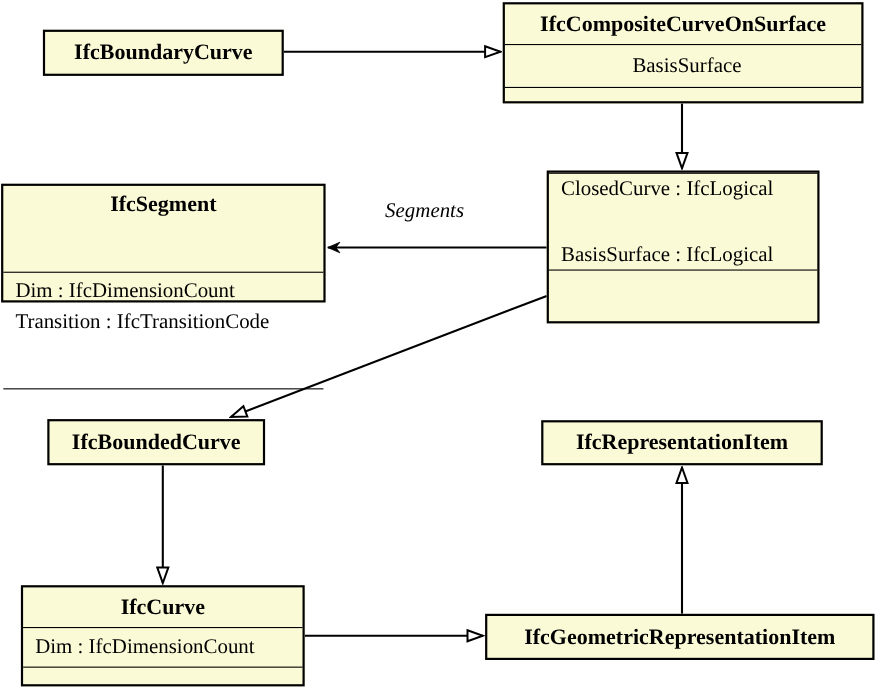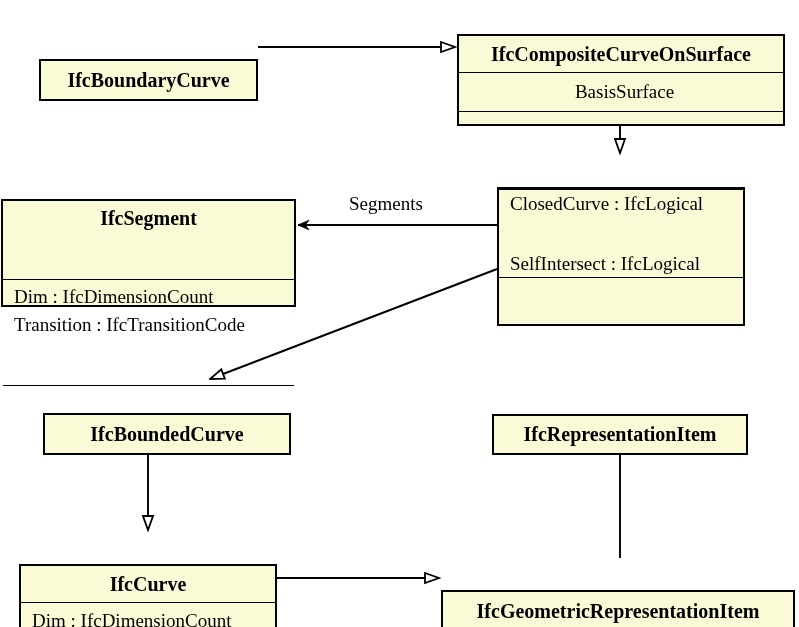--- a/index.html
+++ b/index.html
@@ -18,21 +18,20 @@
     width: 799px; height: 627px;
     pointer-events: none;
   }
   .node {
     position: absolute;
     box-sizing: border-box;
     background: #FBFAD6;
     border: 2px solid #000;
     display: flex;
     flex-direction: column;
-    margin-top: 32px;
   }
   .comp-title {
     display: flex;
     align-items: center;
     justify-content: center;
     font-weight: bold;
     font-size: 20px;
     white-space: nowrap;
     flex: 0 0 auto;
   }
@@ -57,34 +56,35 @@
   #n-boundarycurve        { left: 39px;  top: 27px;  width: 219px; height: 42px; }
   #n-ccos                 { left: 457px; top: 2px;   width: 328px; height: 92px; }
   #n-ccos .comp-title     { height: 36px; }
   #n-ccos .comp-attrs     { height: 39px; align-items: center; }
   #n-segment              { left: 1px;   top: 167px; width: 295px; height: 108px; gap: 44px; }
   #n-segment .comp-title  { height: 34px; }
   #n-segment .comp-attrs  { height: 62px; }
   #n-compositecurve       { left: 497px; top: 155px; width: 248px; height: 139px; }
   #n-compositecurve .comp-title { height: 33px; }
   #n-compositecurve .comp-attrs { height: 88px; gap: 32px; }
-  #n-boundedcurve         { left: 43px;  top: 381px; width: 248px; height: 42px; }
+  #n-boundedcurve         { left: 43px;  top: 381px; width: 198px; height: 42px; }
   #n-representationitem   { left: 492px; top: 382px; width: 256px; height: 41px; text-align: center; }
   #n-curve                { left: 19px;  top: 532px; width: 258px; height: 92px; }
   #n-curve .comp-title    { height: 36px; text-align: center; }
   #n-curve .comp-attrs    { height: 36px; }
   #n-geomrepitem          { left: 441px; top: 558px; width: 354px; height: 42px; }
 
   .edge-label {
     position: absolute;
-    left: 338px; top: 193px;
+    left: 338px; top: 181px;
     width: 96px;
     text-align: center;
     font-size: 19px;
     white-space: nowrap;
+    font-style: italic;
   }
 </style>
 </head>
 <body>
 
 <div id="canvas">
 
   <svg id="edges" xmlns="http://www.w3.org/2000/svg" viewBox="0 0 799 627">
     <defs>
       <marker id="m-tri" viewBox="0 0 17 13" markerWidth="17" markerHeight="13" refX="15.5" refY="6.5" orient="auto" markerUnits="userSpaceOnUse">
@@ -120,21 +120,21 @@
     <div class="comp-attrs">
       <div class="attr-line">Dim : IfcDimensionCount</div>
       <div class="attr-line">Transition : IfcTransitionCode</div>
     </div>
     <div class="comp-empty"></div>
   </div>
 
   <div class="node" id="n-compositecurve">
     <div class="comp-attrs">
       <div class="attr-line">ClosedCurve : IfcLogical</div>
-      <div class="attr-line">SelfIntersect : IfcLogical</div>
+      <div class="attr-line">BasisSurface : IfcLogical</div>
     </div>
     <div class="comp-empty"></div>
   </div>
 
   <div class="node single" id="n-boundedcurve">
     <div class="comp-title">IfcBoundedCurve</div>
   </div>
 
   <div class="node single" id="n-representationitem">
     <div class="comp-title">IfcRepresentationItem</div>

